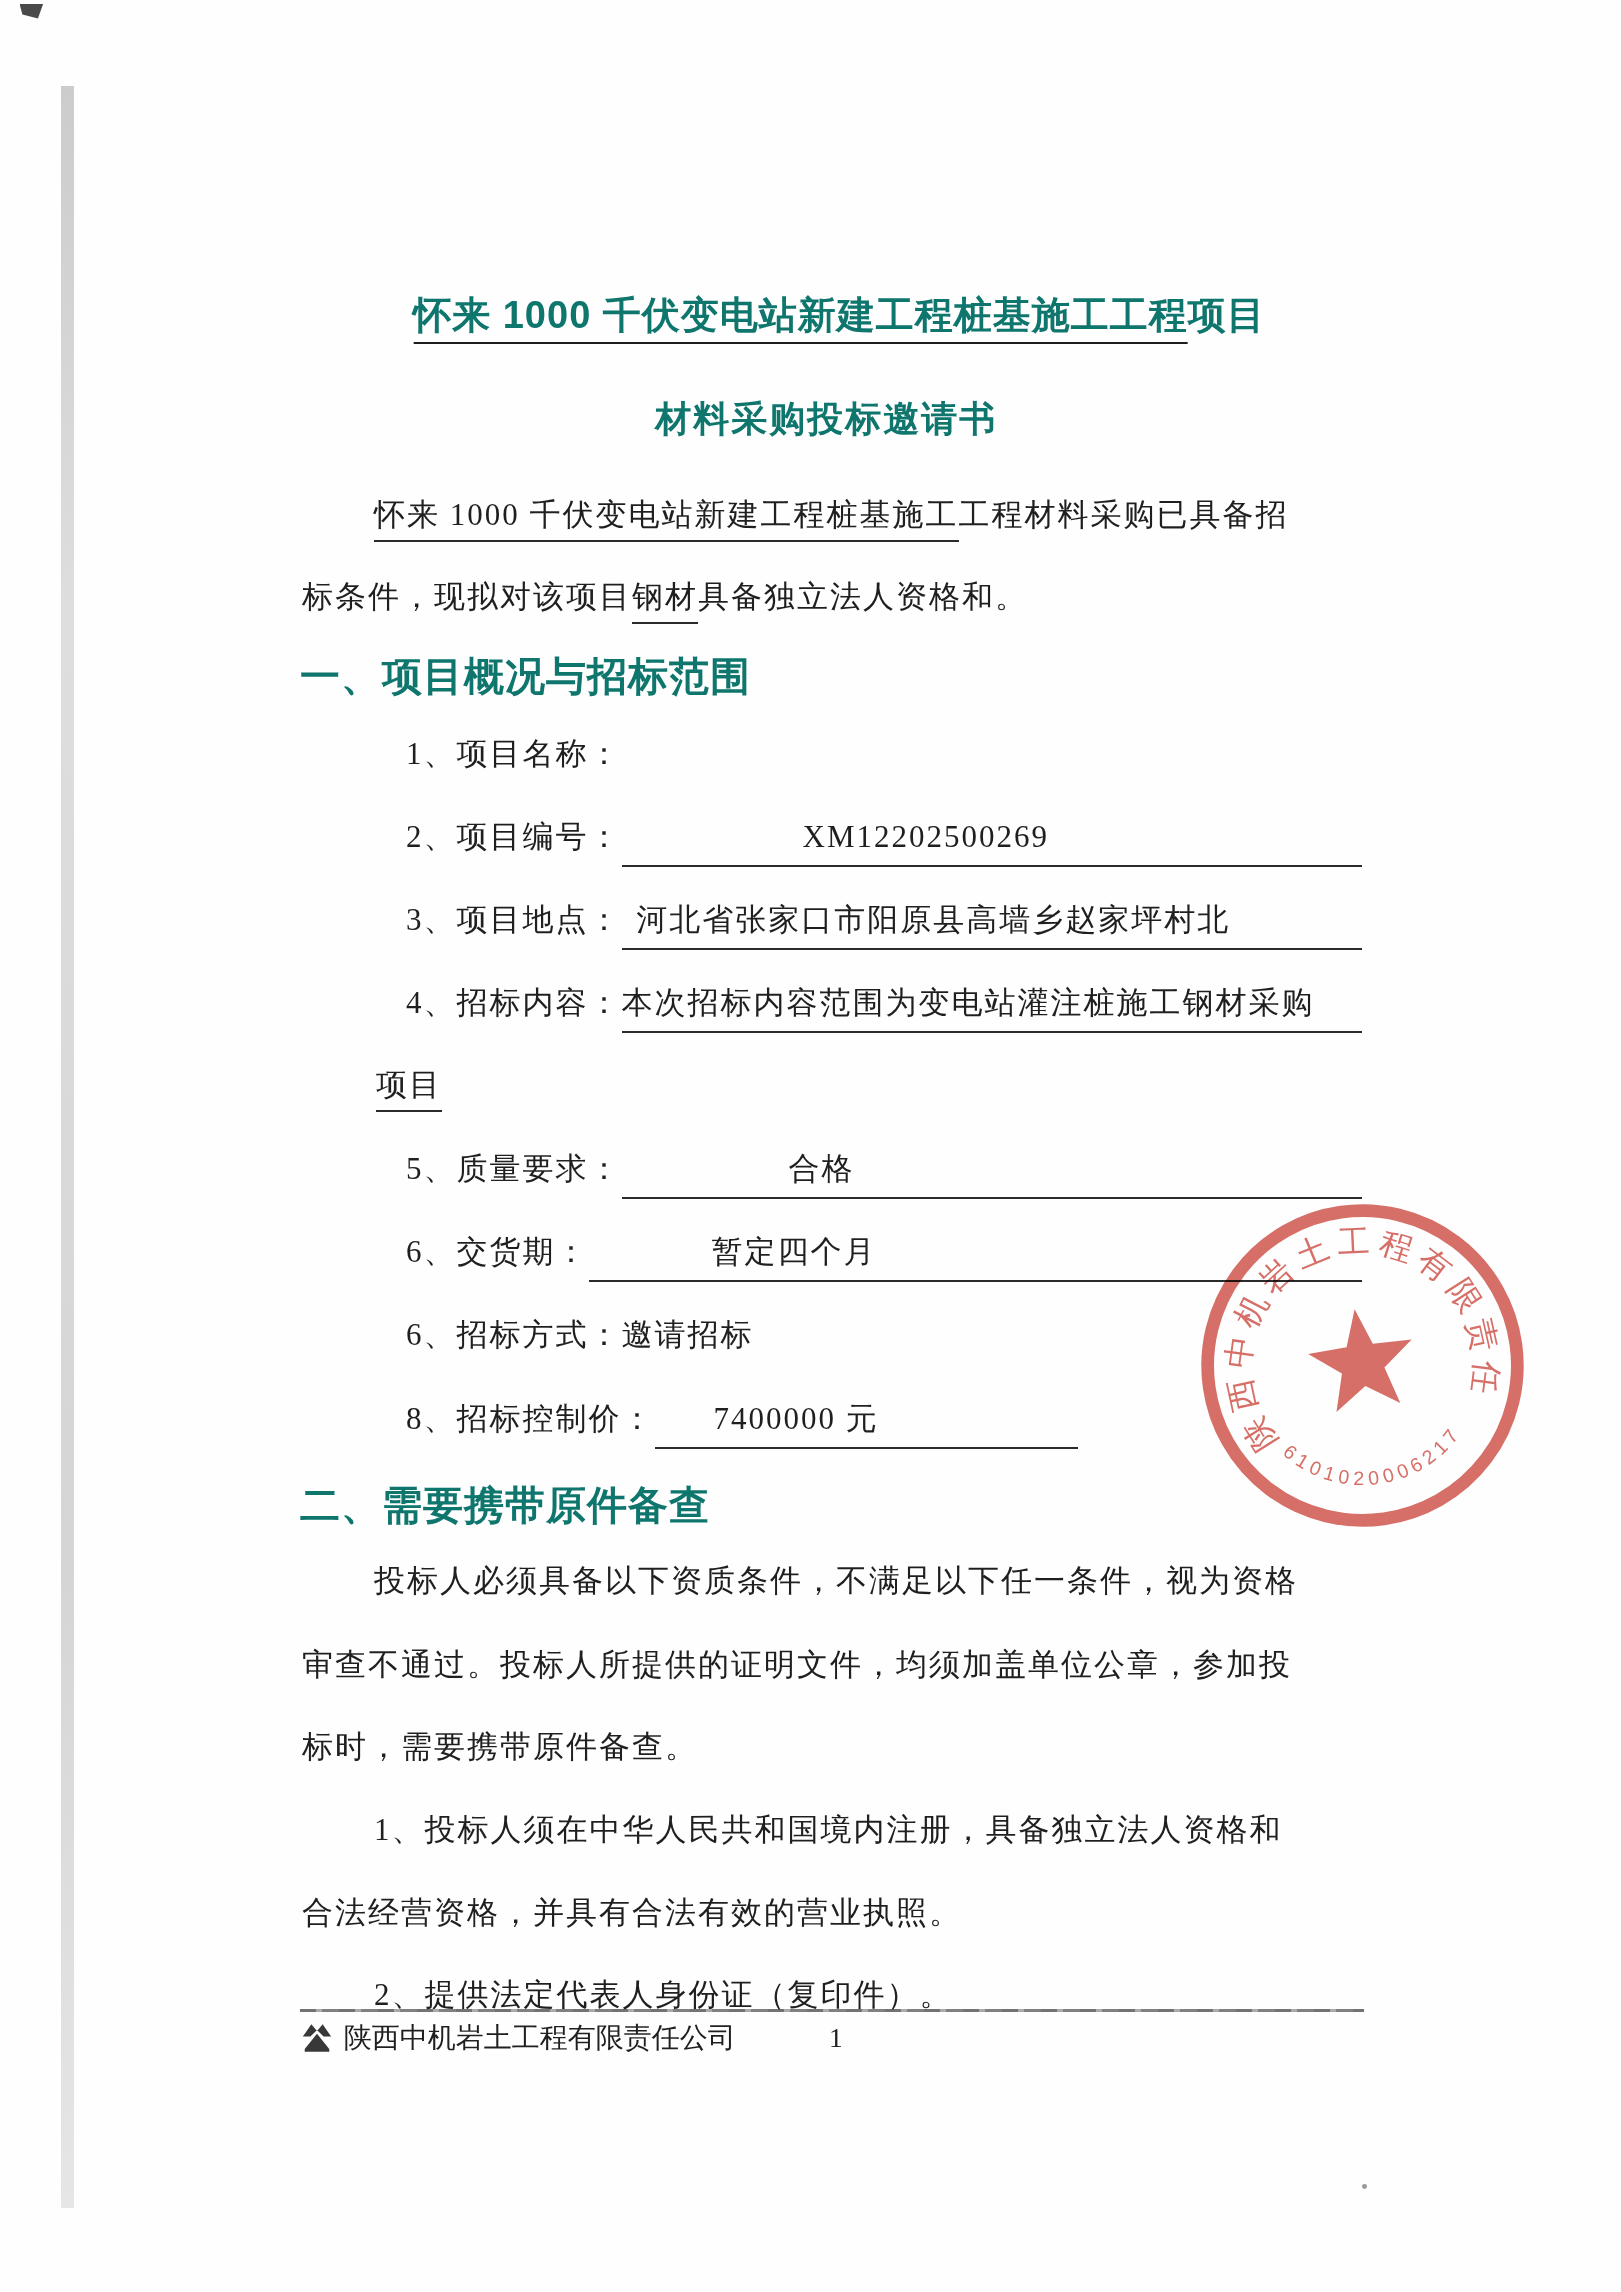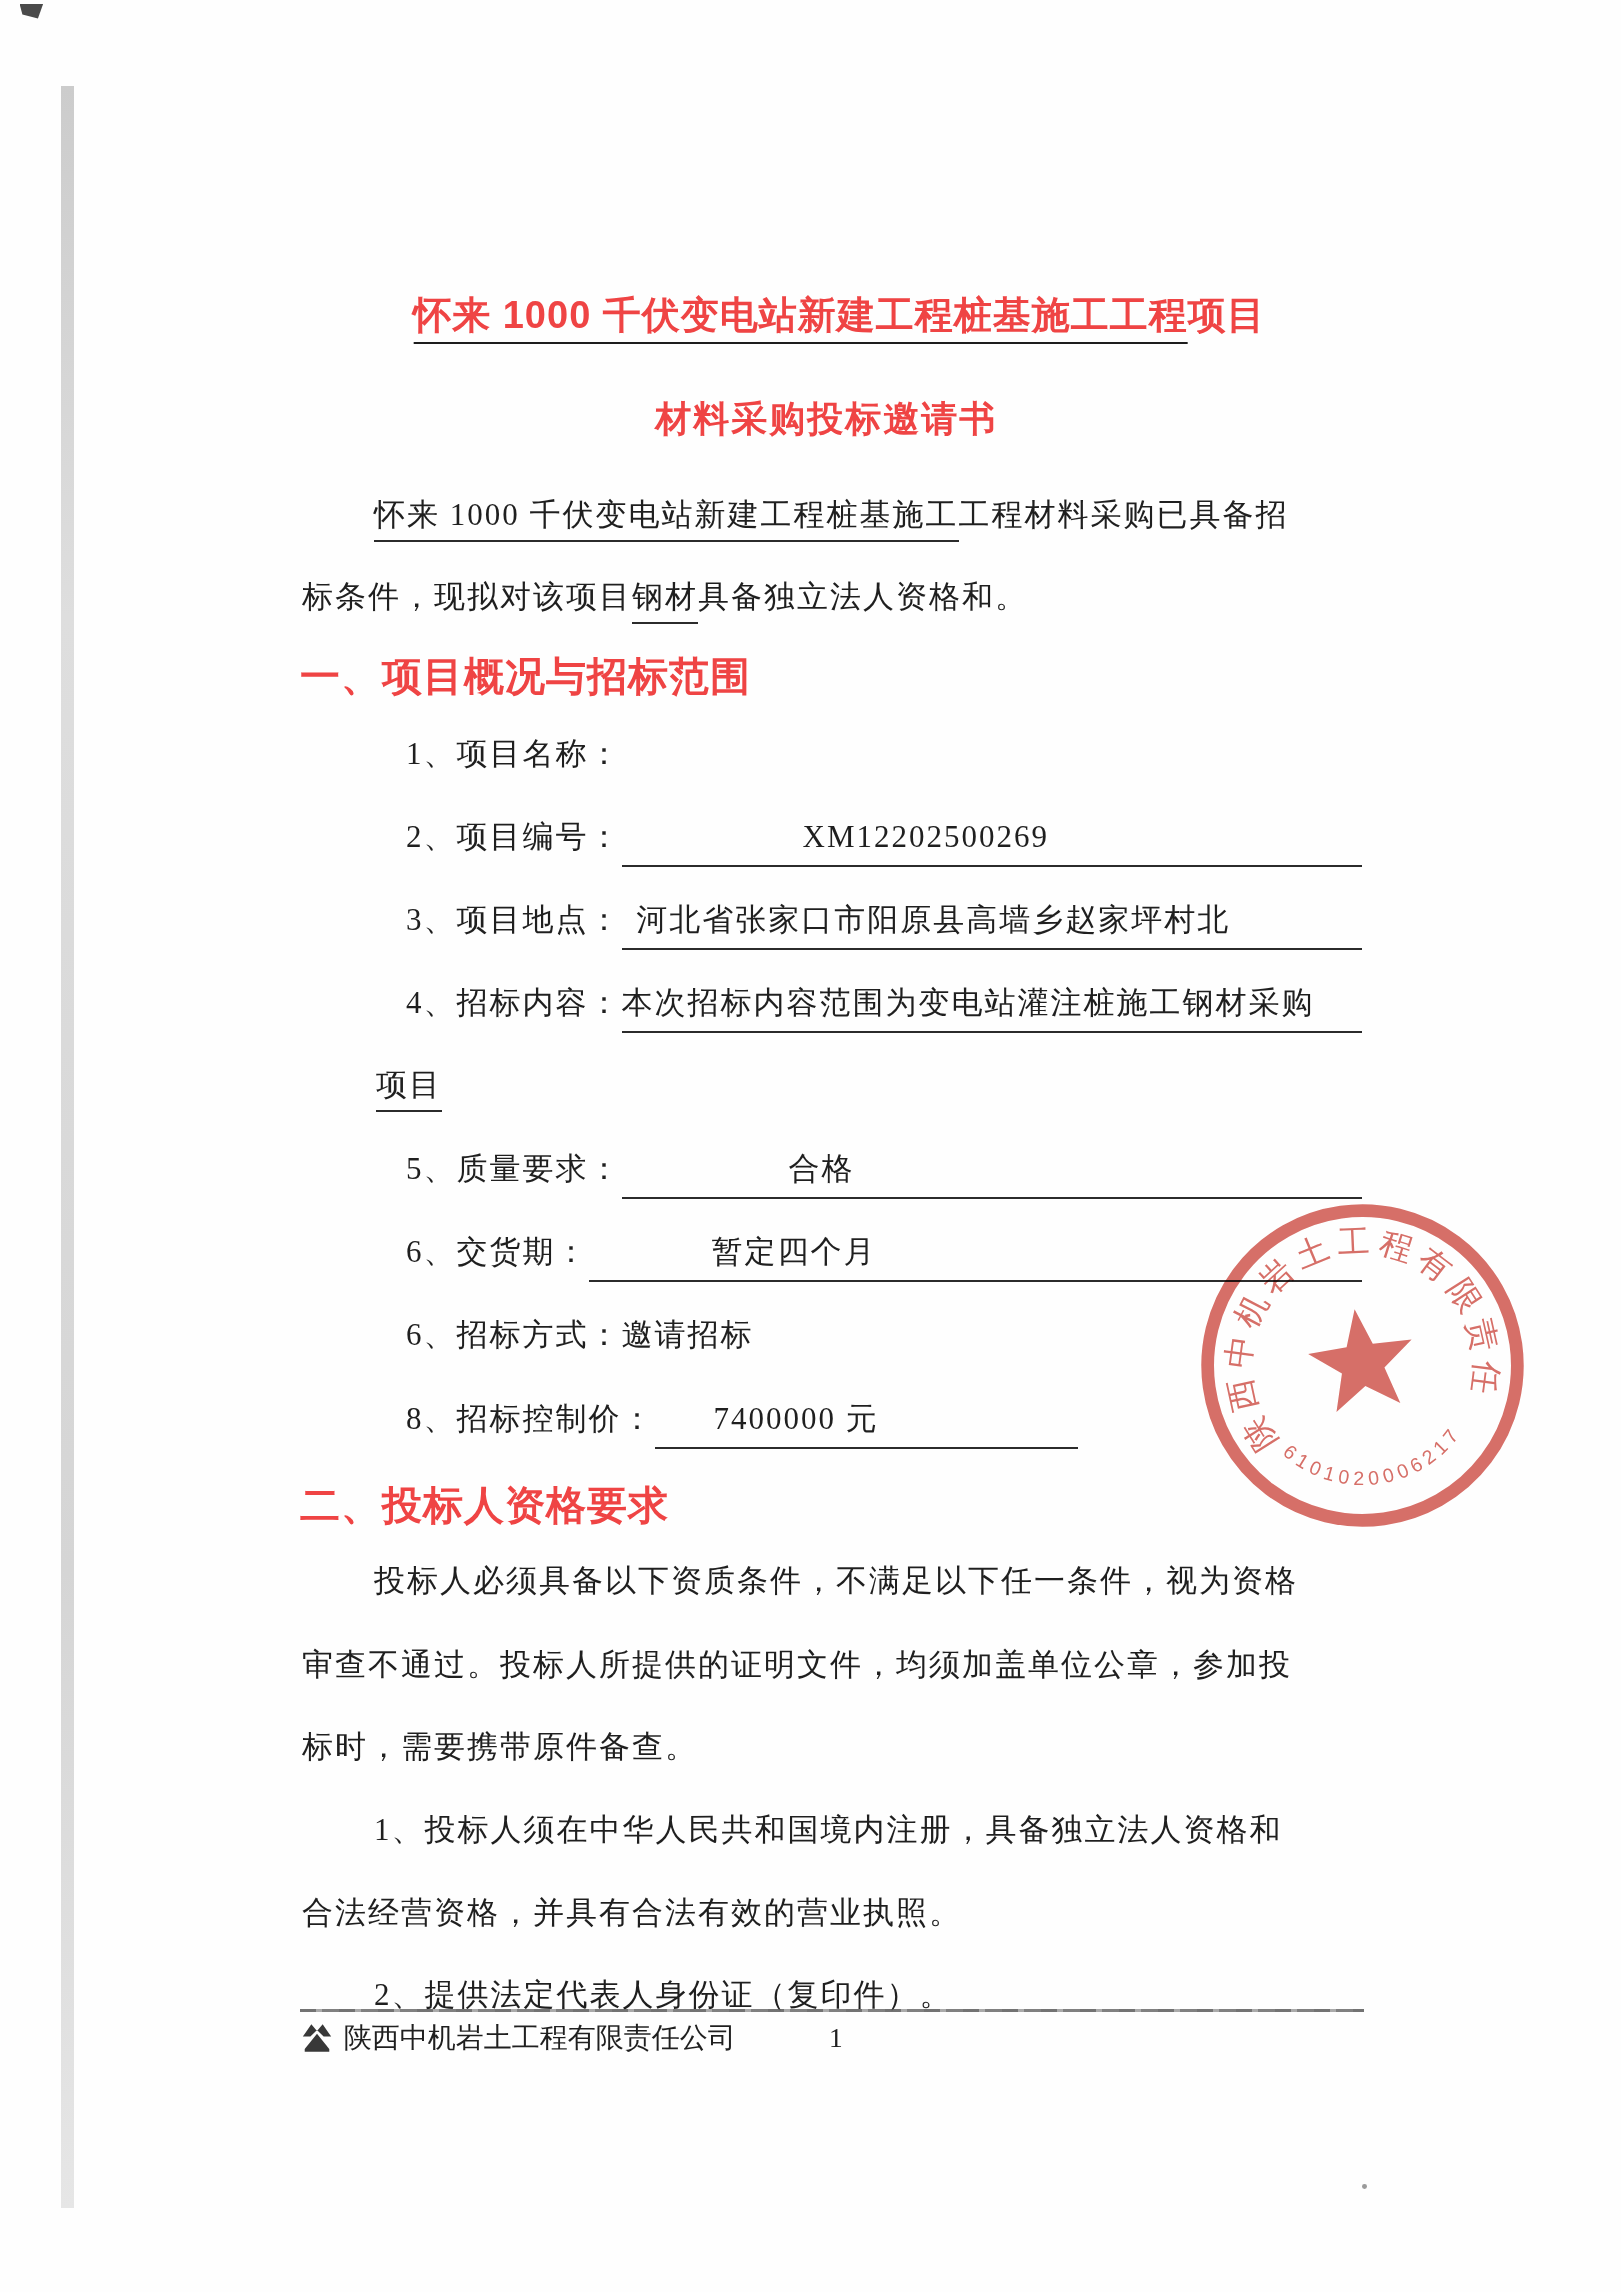--- a/index.html
+++ b/index.html
@@ -5,21 +5,21 @@
   html,body{margin:0;padding:0;background:#ffffff;}
   .page{
     position:relative;
     width:1621px;height:2293px;
     background:#fefefe;
     overflow:hidden;
     font-family:"Liberation Serif", serif;
     color:#1f1f1f;
   }
   .line{position:absolute;white-space:nowrap;font-size:31px;letter-spacing:2px;line-height:1.25;}
-  .b{font-family:"Liberation Sans", sans-serif;font-weight:bold;color:#ef4444;}
+  .b{font-family:"Liberation Sans", sans-serif;font-weight:bold;color:#0f766e;}
   .u{border-bottom:2px solid #2b2b2b;padding-bottom:7.8px;}
   .u3{border-bottom:2.9px solid #1d1d1d;padding-bottom:5.9px;}
   .center{left:50%;}
   .title{font-size:38px;transform:translateX(calc(-50% + 29px));letter-spacing:1px;}
   .subtitle{font-size:36px;transform:translateX(calc(-50% + 15.7px));letter-spacing:2px;}
   .h{font-size:40px;letter-spacing:1px;}
   .item{left:374px;right:259px;display:flex;align-items:baseline;margin-left:32px;}
   .item .lbl{flex:0 0 auto;}
   .fill{flex:1 1 auto;border-bottom:2px solid #2b2b2b;padding-bottom:7.8px;white-space:nowrap;}
   .nofill{flex:1 1 auto;white-space:nowrap;}
@@ -95,21 +95,21 @@
   <div class="line item" style="top:1316px">
     <span class="lbl">6、招标方式：</span>
     <span class="nofill">邀请招标</span>
   </div>
 
   <div class="line item" style="top:1400px">
     <span class="lbl">8、招标控制价：</span>
     <span class="fill" style="flex:0 0 423px"><span style="padding-left:59px">7400000 元</span></span>
   </div>
 
-  <div class="line b h" style="left:300px;top:1480px">二、投标人资格要求</div>
+  <div class="line b h" style="left:300px;top:1480px">二、需要携带原件备查</div>
 
   <div class="line" style="left:374px;top:1562px">投标人必须具备以下资质条件，不满足以下任一条件，视为资格</div>
   <div class="line" style="left:302px;top:1646px">审查不通过。投标人所提供的证明文件，均须加盖单位公章，参加投</div>
   <div class="line" style="left:302px;top:1728px">标时，需要携带原件备查。</div>
   <div class="line" style="left:374px;top:1811px">1、投标人须在中华人民共和国境内注册，具备独立法人资格和</div>
   <div class="line" style="left:302px;top:1894px">合法经营资格，并具有合法有效的营业执照。</div>
   <div class="line" style="left:374px;top:1976px">2、提供法定代表人身份证（复印件）。</div>
 
   <svg class="stamp" viewBox="0 0 350 350">
     <circle cx="175" cy="175" r="158" fill="none" stroke-width="13" stroke="#cf4f46"></circle>

